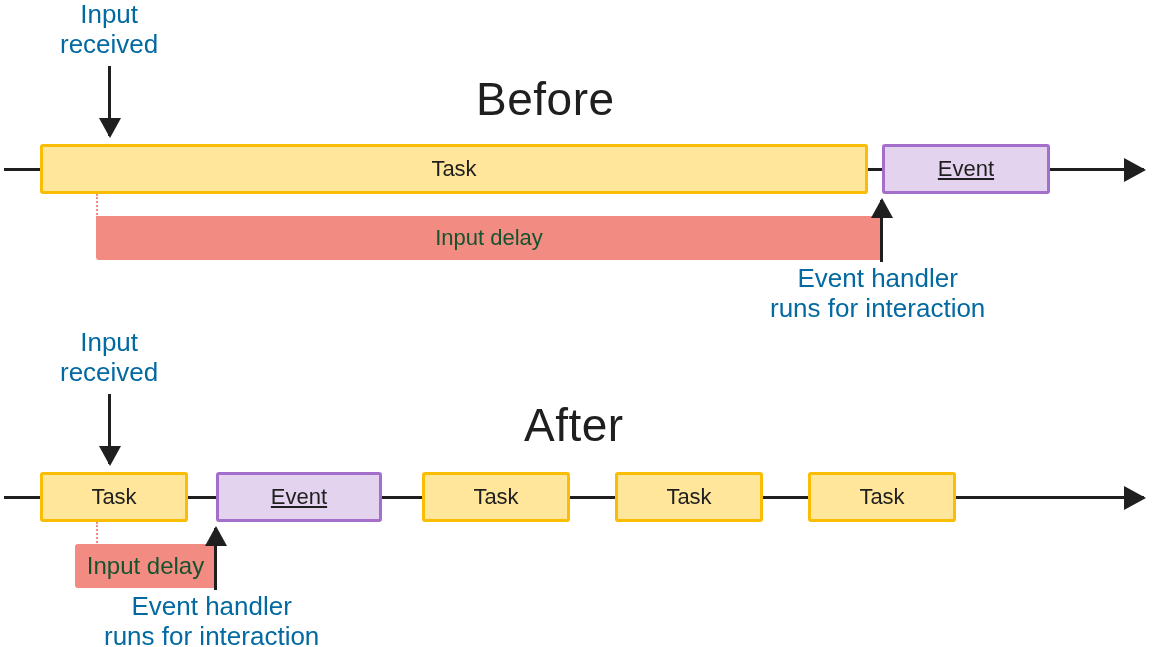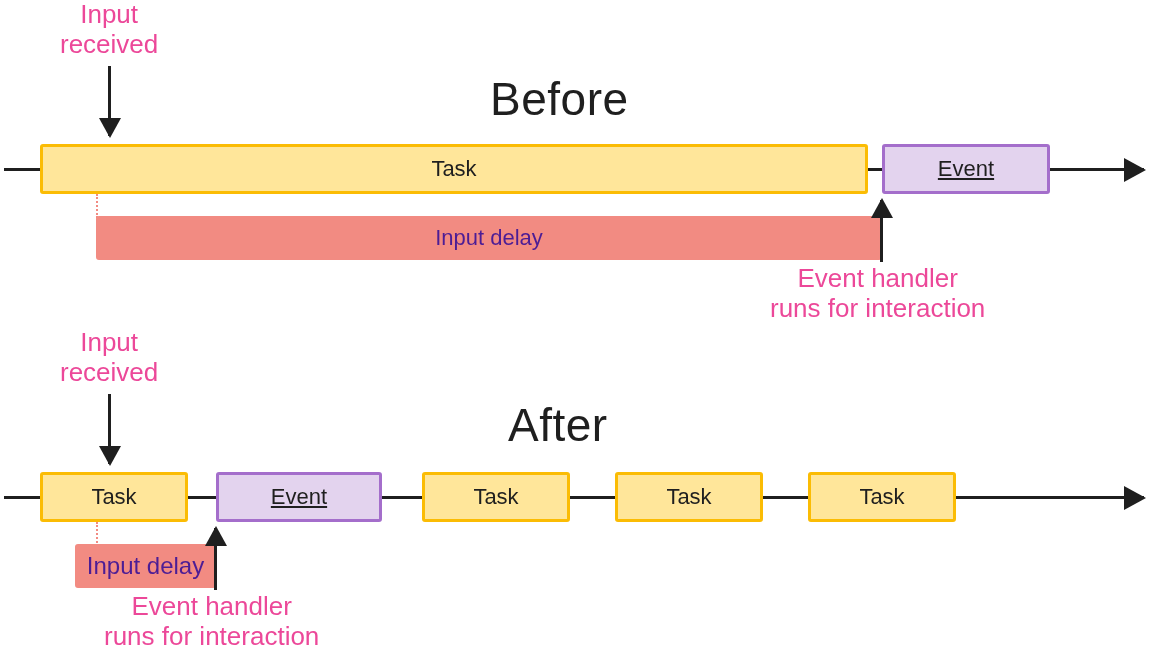--- a/index.html
+++ b/index.html
@@ -17,21 +17,21 @@
   .title {
     position: absolute;
     font-size: 46px;
     letter-spacing: 0.5px;
     color: #1f1f1f;
   }
   .label {
     position: absolute;
     font-size: 26px;
     line-height: 1.15;
-    color: #ec4899;
+    color: #0369a1;
     text-align: center;
     white-space: pre;
   }
   .axis {
     position: absolute;
     height: 0;
     border-top: 3px solid #1f1f1f;
   }
   .axis .head {
     position: absolute;
@@ -60,21 +60,21 @@
   }
   .event {
     background: #e3d3ee;
     border-color: #a46ecb;
     color: #1f1f1f;
     text-decoration: underline;
   }
   .delay {
     background: #f28b82;
     border-color: #f28b82;
-    color: #4c1d95;
+    color: #14532d;
   }
   .dotted {
     position: absolute;
     width: 0;
     border-left: 2px dotted #f28b82;
   }
   .varrow {
     position: absolute;
     width: 3px;
     background: #1f1f1f;
@@ -98,21 +98,21 @@
     border-bottom: 20px solid #1f1f1f;
     border-left: 11px solid transparent;
     border-right: 11px solid transparent;
   }
 </style>
 </head>
 <body>
 
 <div class="canvas">
 
-  <div class="title" style="left:490px; top:72px;">Before</div>
+  <div class="title" style="left:476px; top:72px;">Before</div>
 
   <div class="label" style="left:60px; top:0px; text-align:center;">Input
 received</div>
   <div class="varrow down" style="left:108px; top:66px; height:70px;"></div>
 
   <div class="axis" style="left:4px; top:168px; width:1140px;">
     <div class="head"></div>
   </div>
 
   <div class="block task" style="left:40px; top:144px; width:828px; height:50px;">
@@ -125,21 +125,21 @@
   <div class="dotted" style="left:96px; top:194px; height:24px;"></div>
 
   <div class="block delay" style="left:96px; top:216px; width:786px; height:44px;">
     <span>Input delay</span>
   </div>
 
   <div class="varrow up" style="left:880px; top:200px; height:62px;"></div>
   <div class="label" style="left:770px; top:264px;">Event handler
 runs for interaction</div>
 
-  <div class="title" style="left:508px; top:398px;">After</div>
+  <div class="title" style="left:524px; top:398px;">After</div>
 
   <div class="label" style="left:60px; top:328px;">Input
 received</div>
   <div class="varrow down" style="left:108px; top:394px; height:70px;"></div>
 
   <div class="axis" style="left:4px; top:496px; width:1140px;">
     <div class="head"></div>
   </div>
 
   <div class="block task" style="left:40px; top:472px; width:148px; height:50px;">

